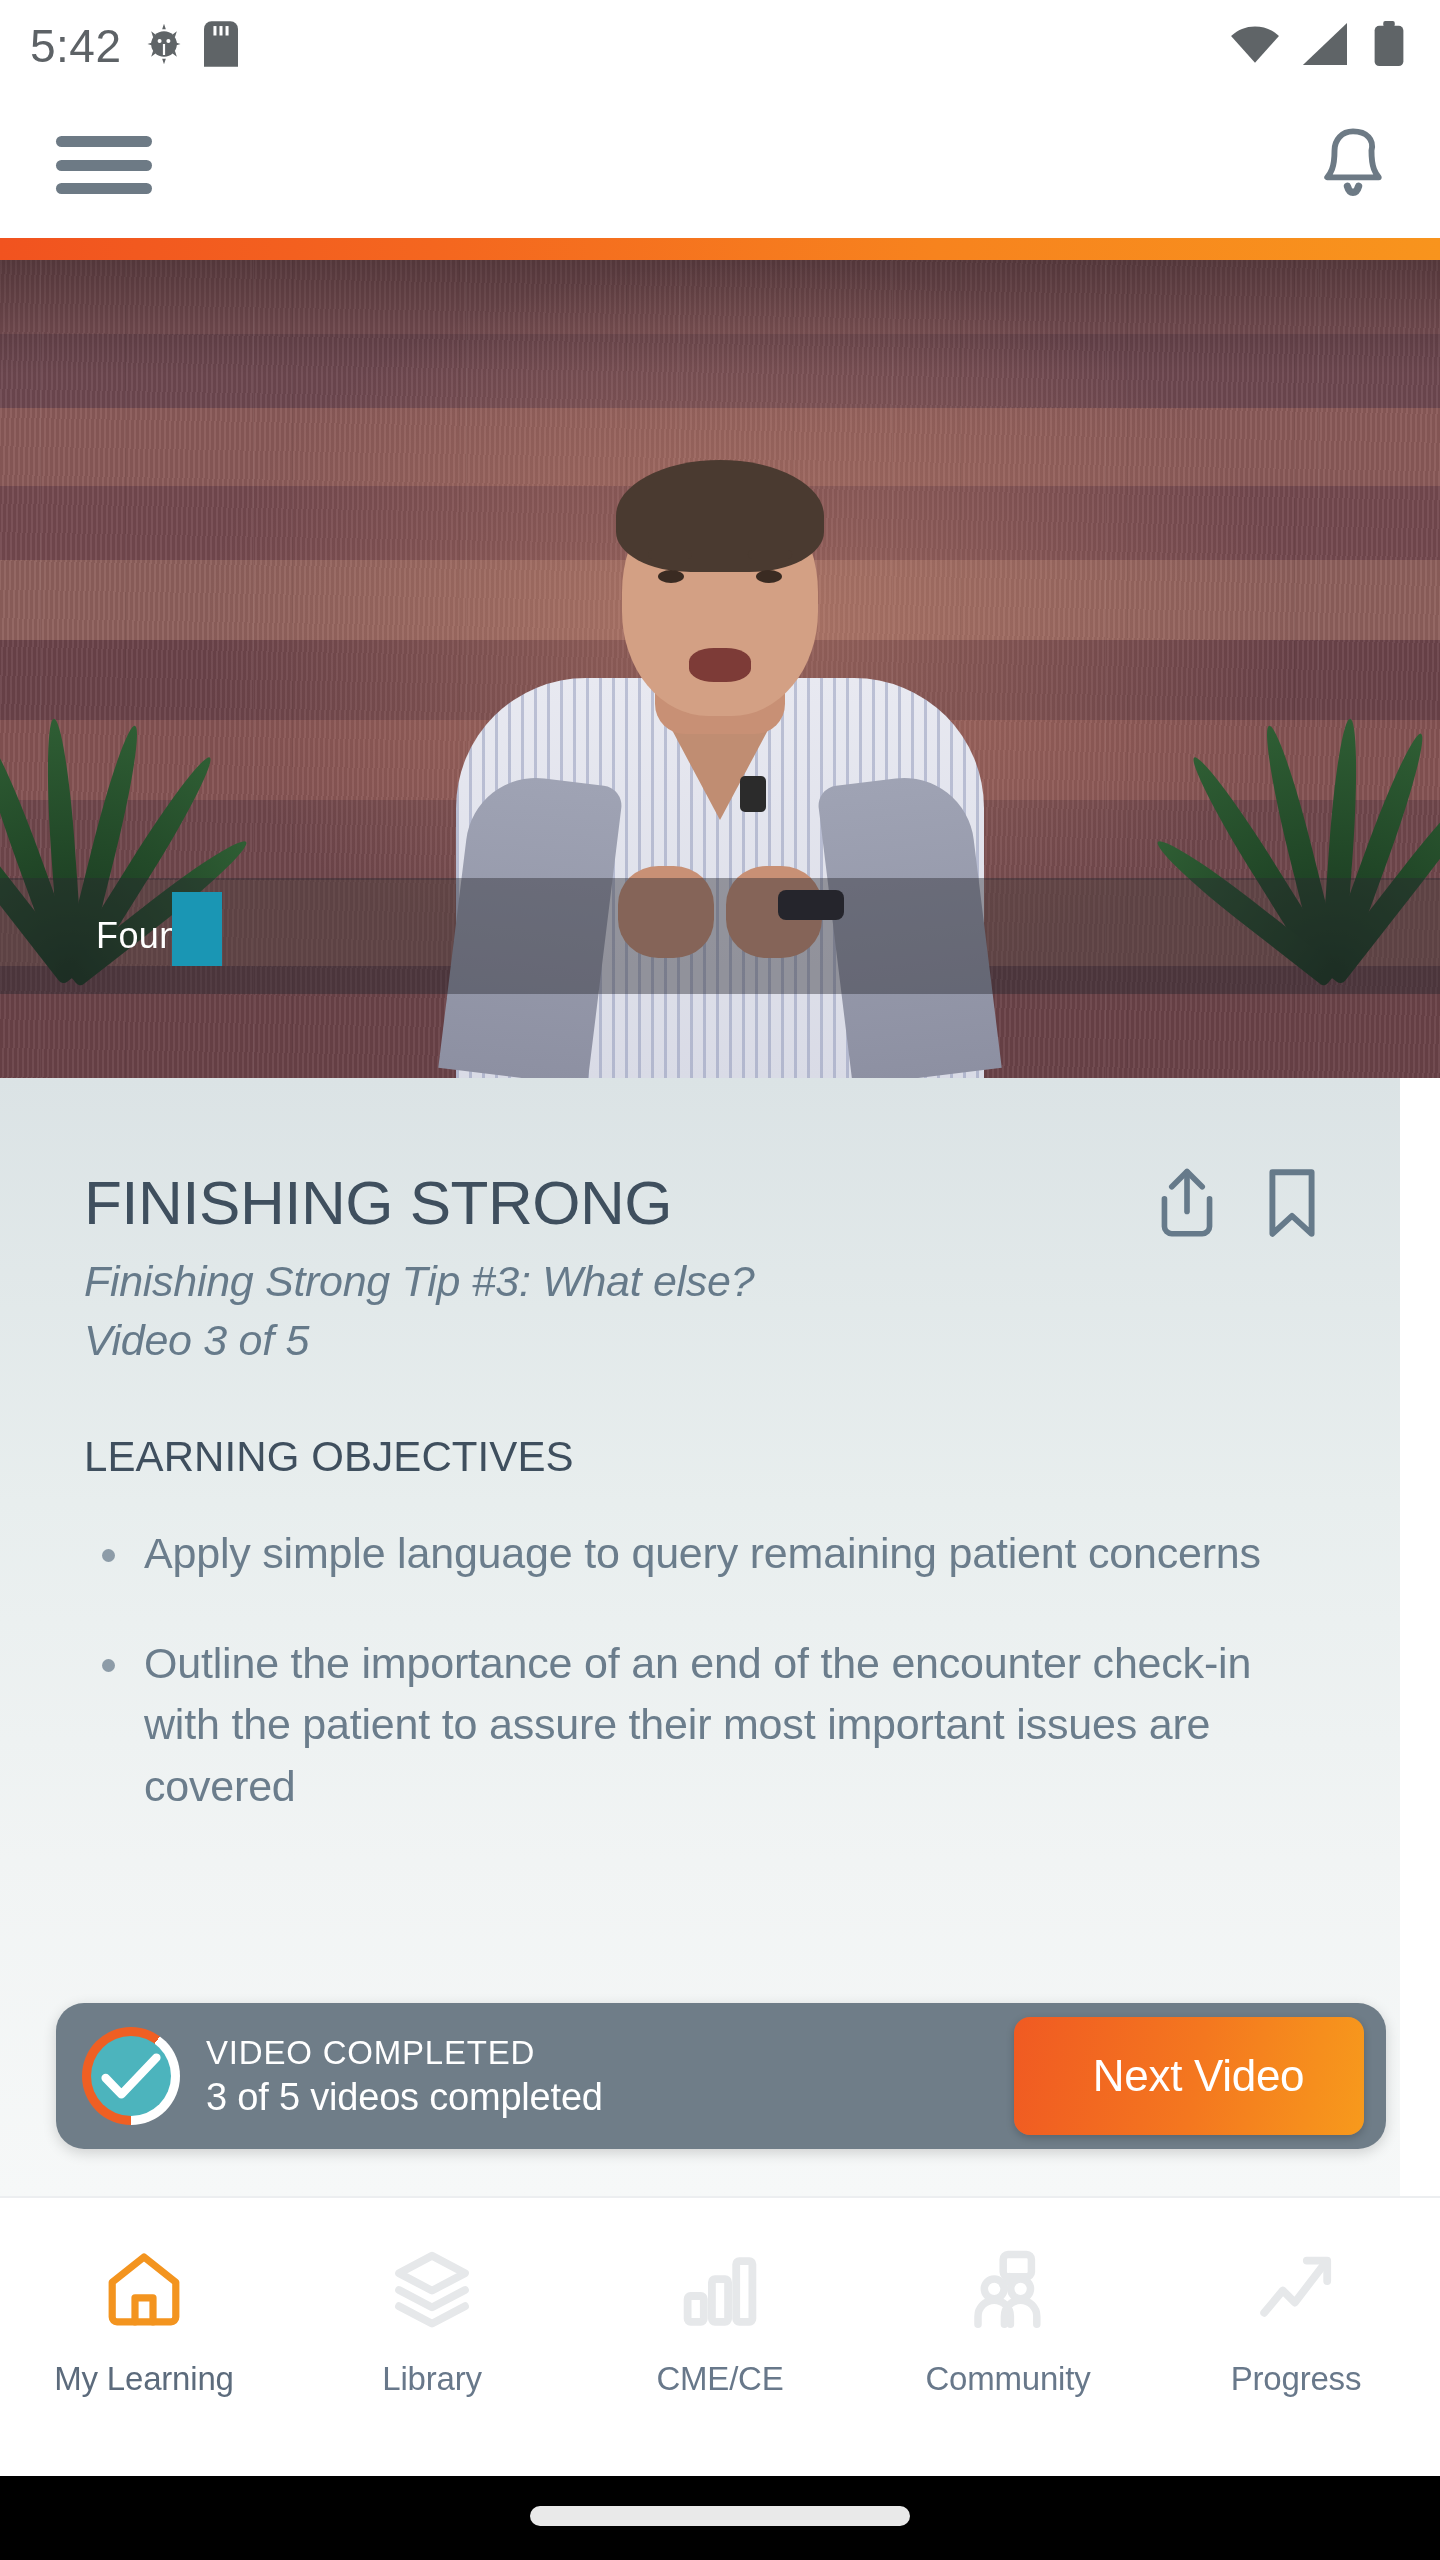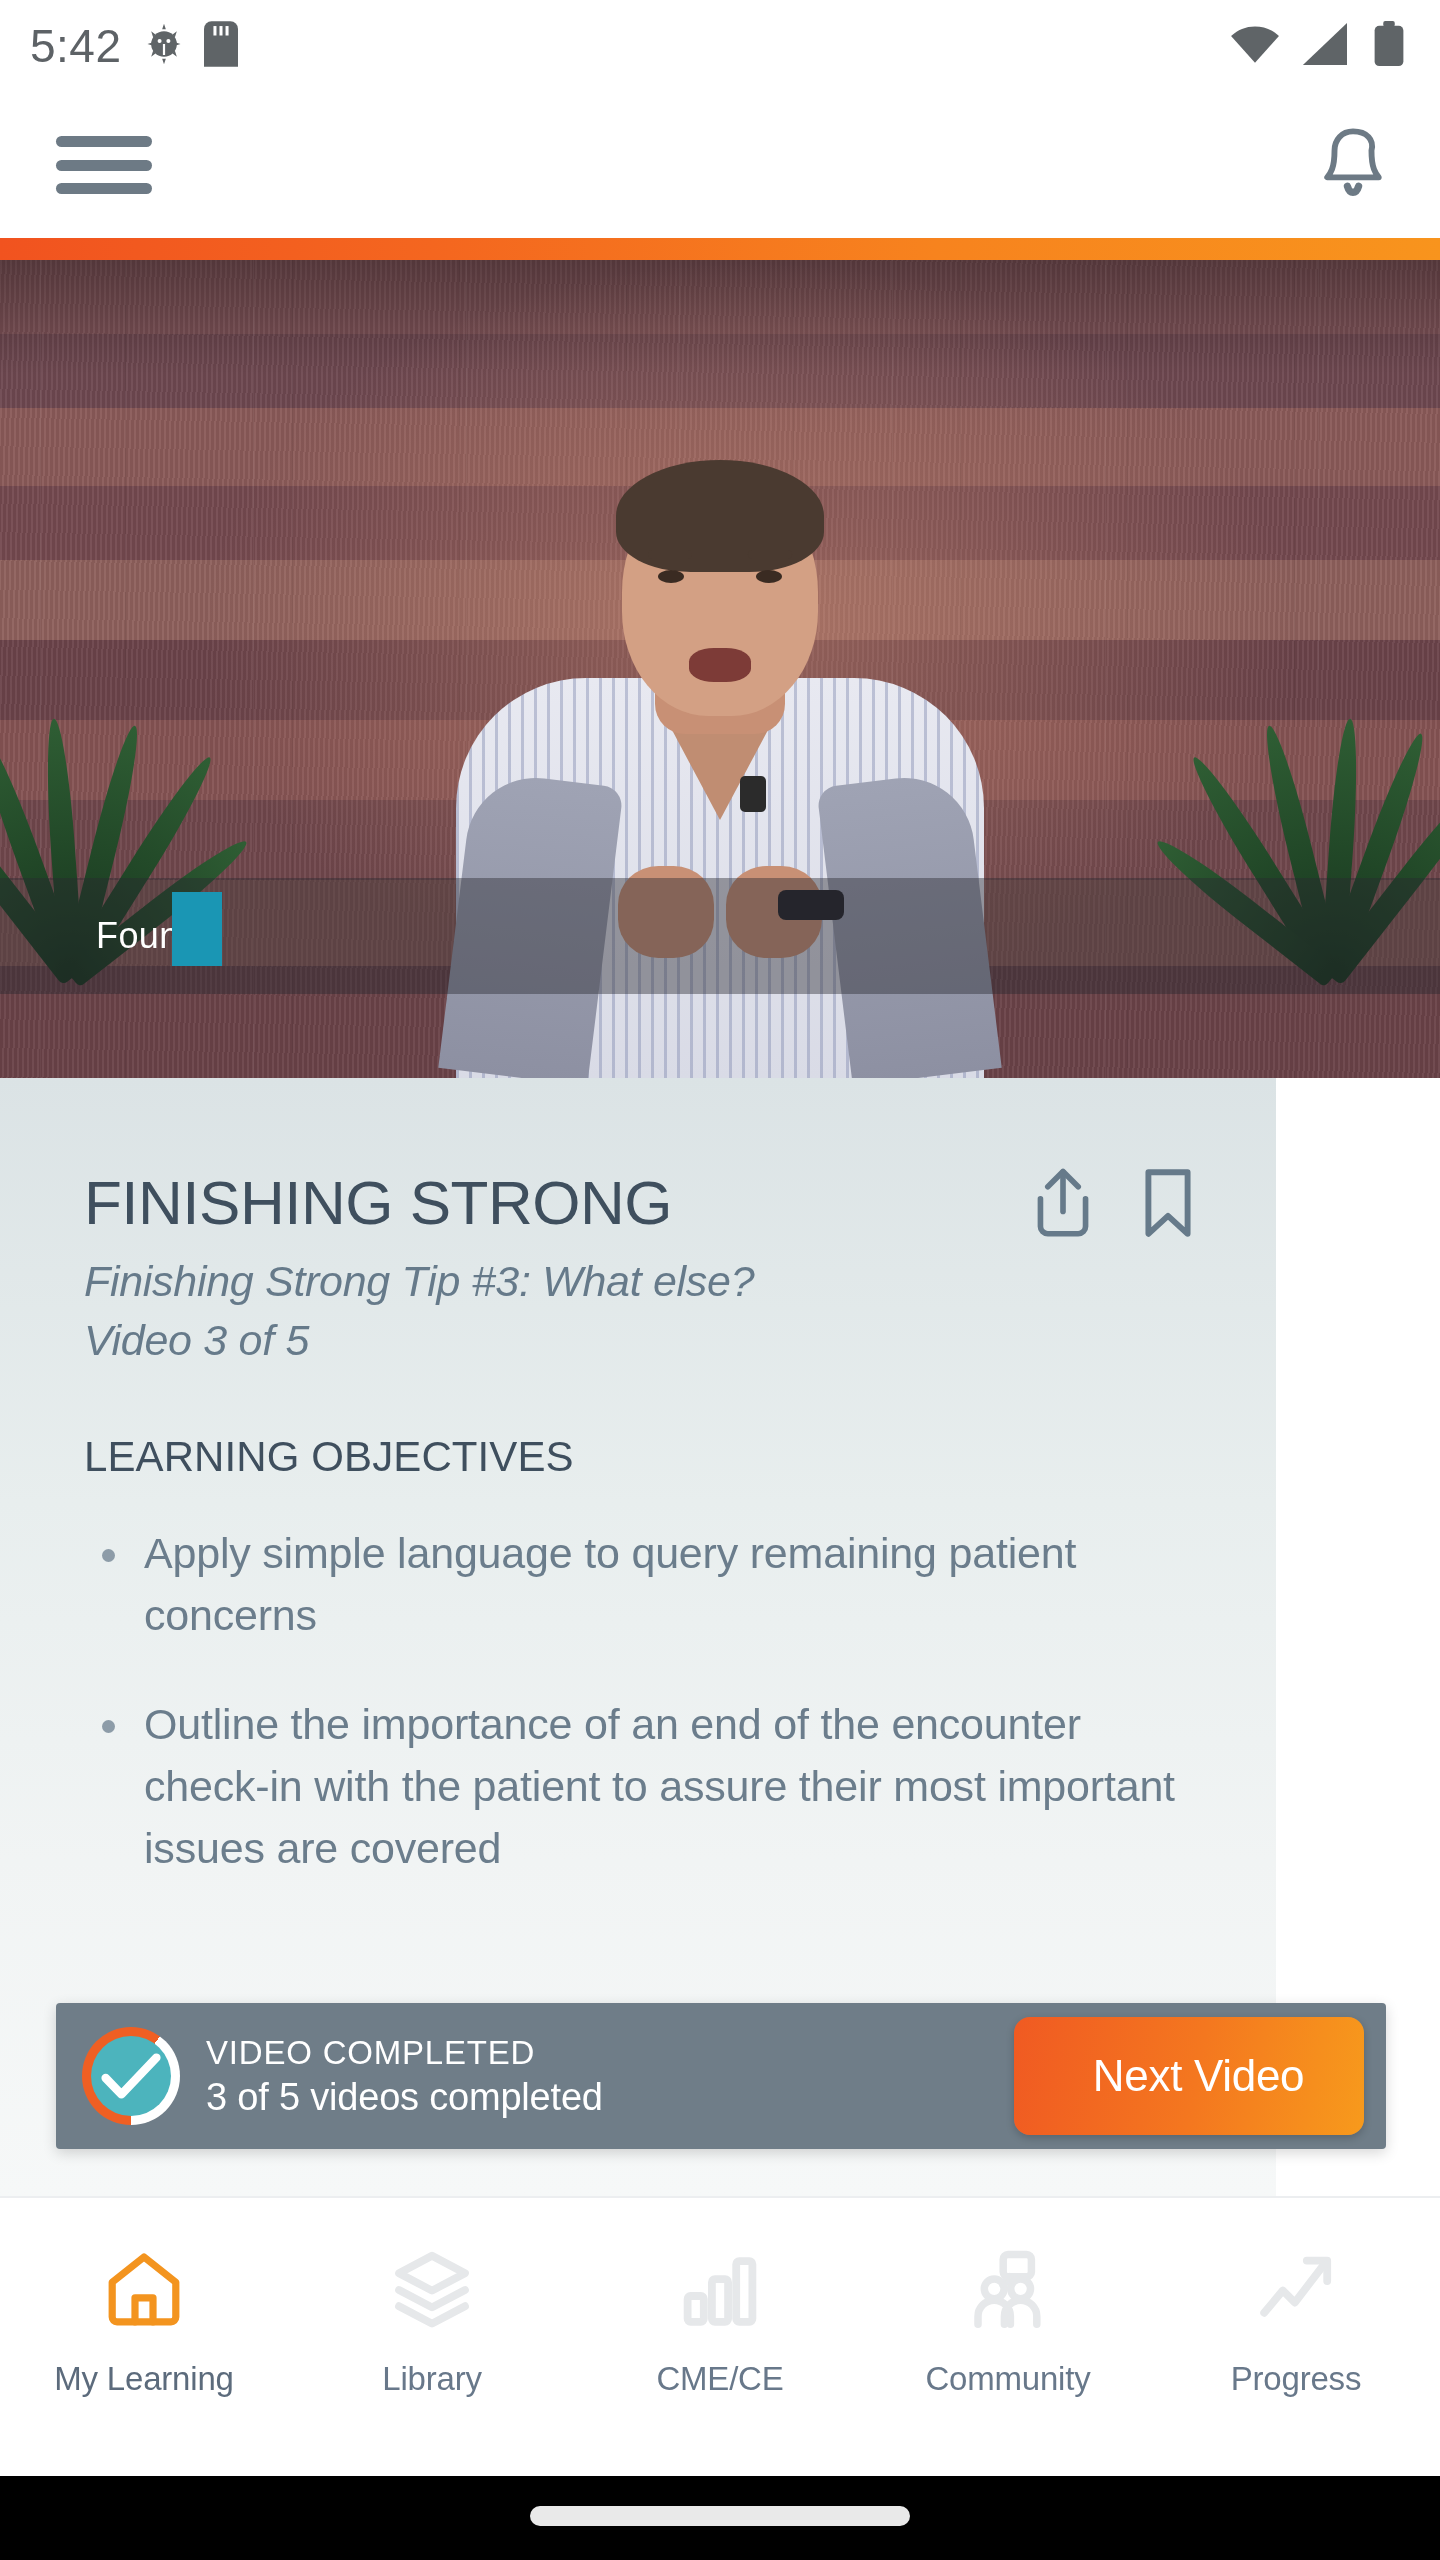--- a/index.html
+++ b/index.html
@@ -123,21 +123,21 @@
 
   .lower-third{
     position:absolute; left:0; bottom:84px; width:100%; height:116px;
     background:rgba(40,40,48,.42); display:flex; align-items:center;
   }
   .lt-text{ color:#ffffff; font-size:36px; margin-left:96px; letter-spacing:.4px; }
   .lt-block{ position:absolute; left:172px; top:14px; width:50px; height:74px; background:#1a96b4; }
 
   
   .content{
-    position:absolute; top:1078px; left:0; width:1276px; height:1118px;
+    position:absolute; top:1078px; left:0; width:1400px; height:1118px;
     background:linear-gradient(180deg,#dbe3e5 0%,#e8eeee 38%,#f1f4f4 70%,#f6f8f8 100%);
     padding:84px 80px 0 84px;
   }
   .title-row{ display:flex; align-items:flex-start; }
   .page-title{
     font-size:62px; color:#3f4f5e; letter-spacing:-0.5px; line-height:1;
     font-weight:400; padding-top:10px;
   }
   .title-actions{ margin-left:auto; display:flex; align-items:center; gap:46px; padding-top:4px; }
   .icon-btn{ cursor:pointer; display:flex; align-items:center; justify-content:center; }
@@ -155,21 +155,21 @@
     line-height:1.44; margin-bottom:48px; letter-spacing:-0.2px;
   }
   ul.objectives li::before{
     content:""; position:absolute; left:18px; top:26px;
     width:13px; height:13px; border-radius:50%; background:#8d9ca8;
   }
 
   
   .banner{
     position:absolute; left:56px; top:2003px; width:1330px; height:146px;
-    background:#6f7d88; border-radius:4px; display:flex; align-items:center;
+    background:#6f7d88; border-radius:28px; display:flex; align-items:center;
     padding:0 22px 0 26px; box-shadow:0 4px 14px rgba(0,0,0,.16);
   }
   .b-check{ position:relative; width:98px; height:98px; flex:0 0 98px; }
   .b-ring{
     position:absolute; inset:0; border-radius:50%;
     background:conic-gradient(from 180deg, #ef5f23 0deg 216deg, #ffffff 216deg 360deg);
   }
   .b-inner{
     position:absolute; inset:9px; border-radius:50%; background:#4cb4bd;
     display:flex; align-items:center; justify-content:center;

